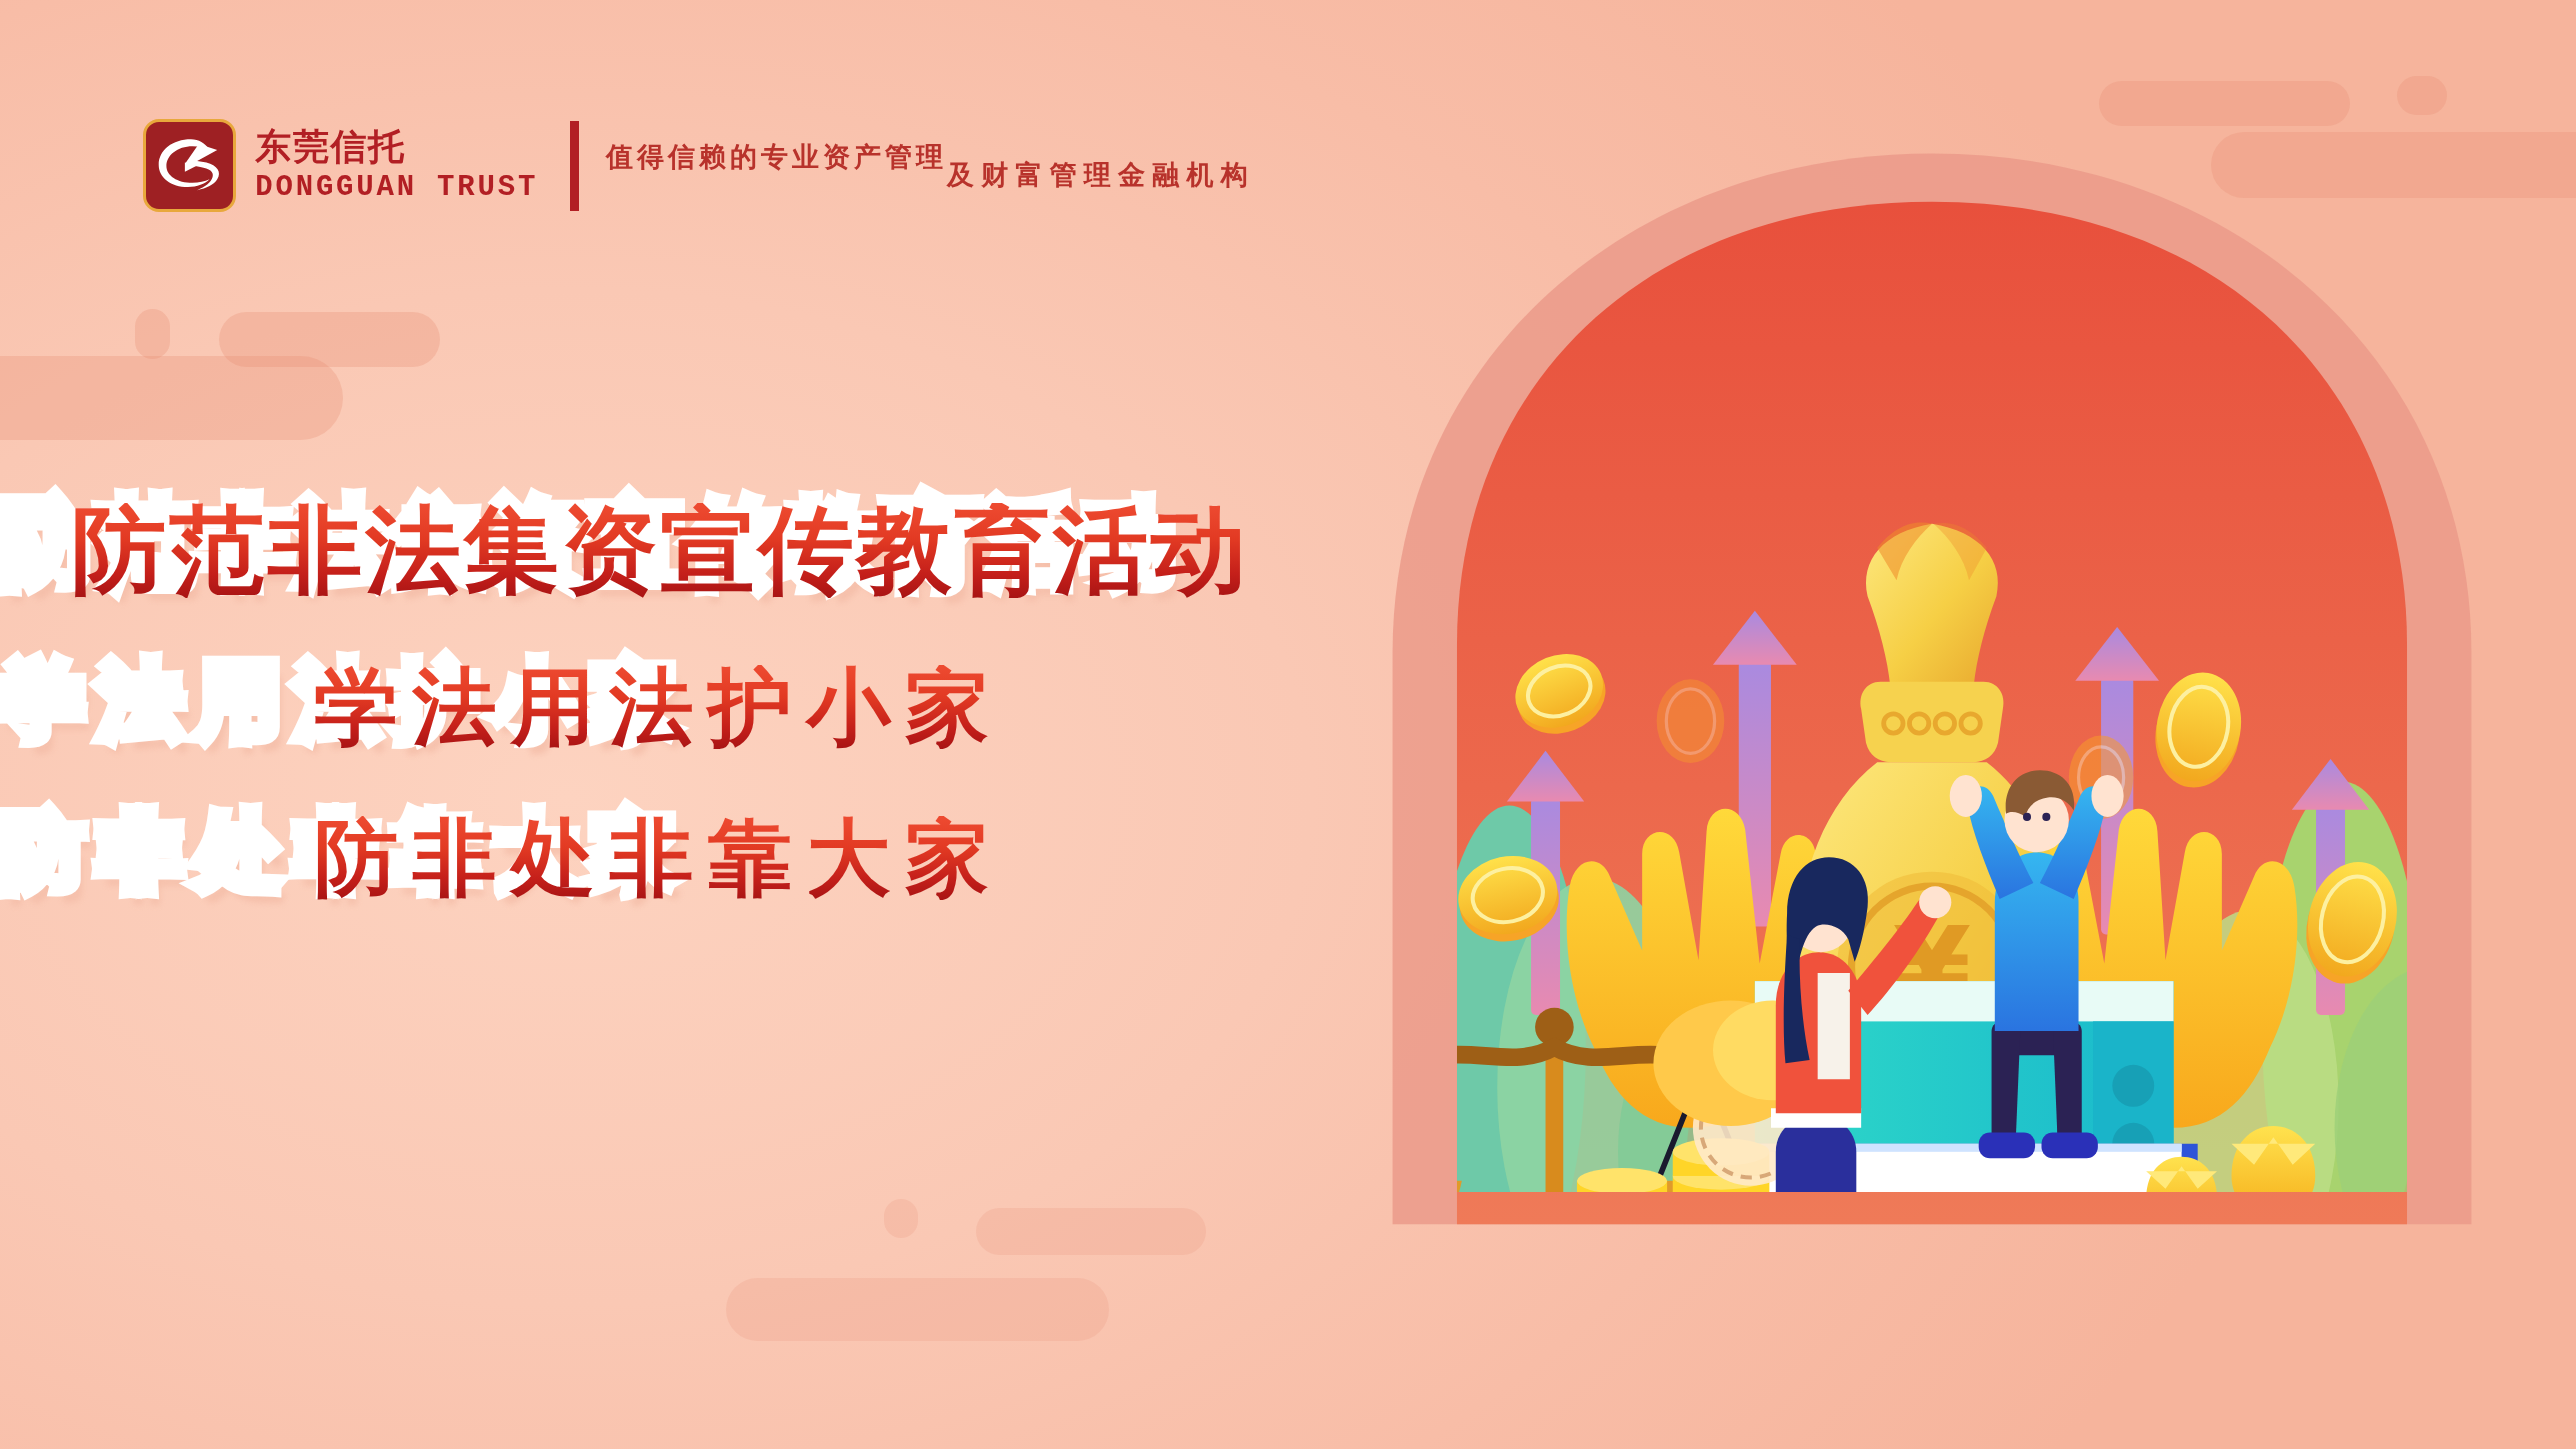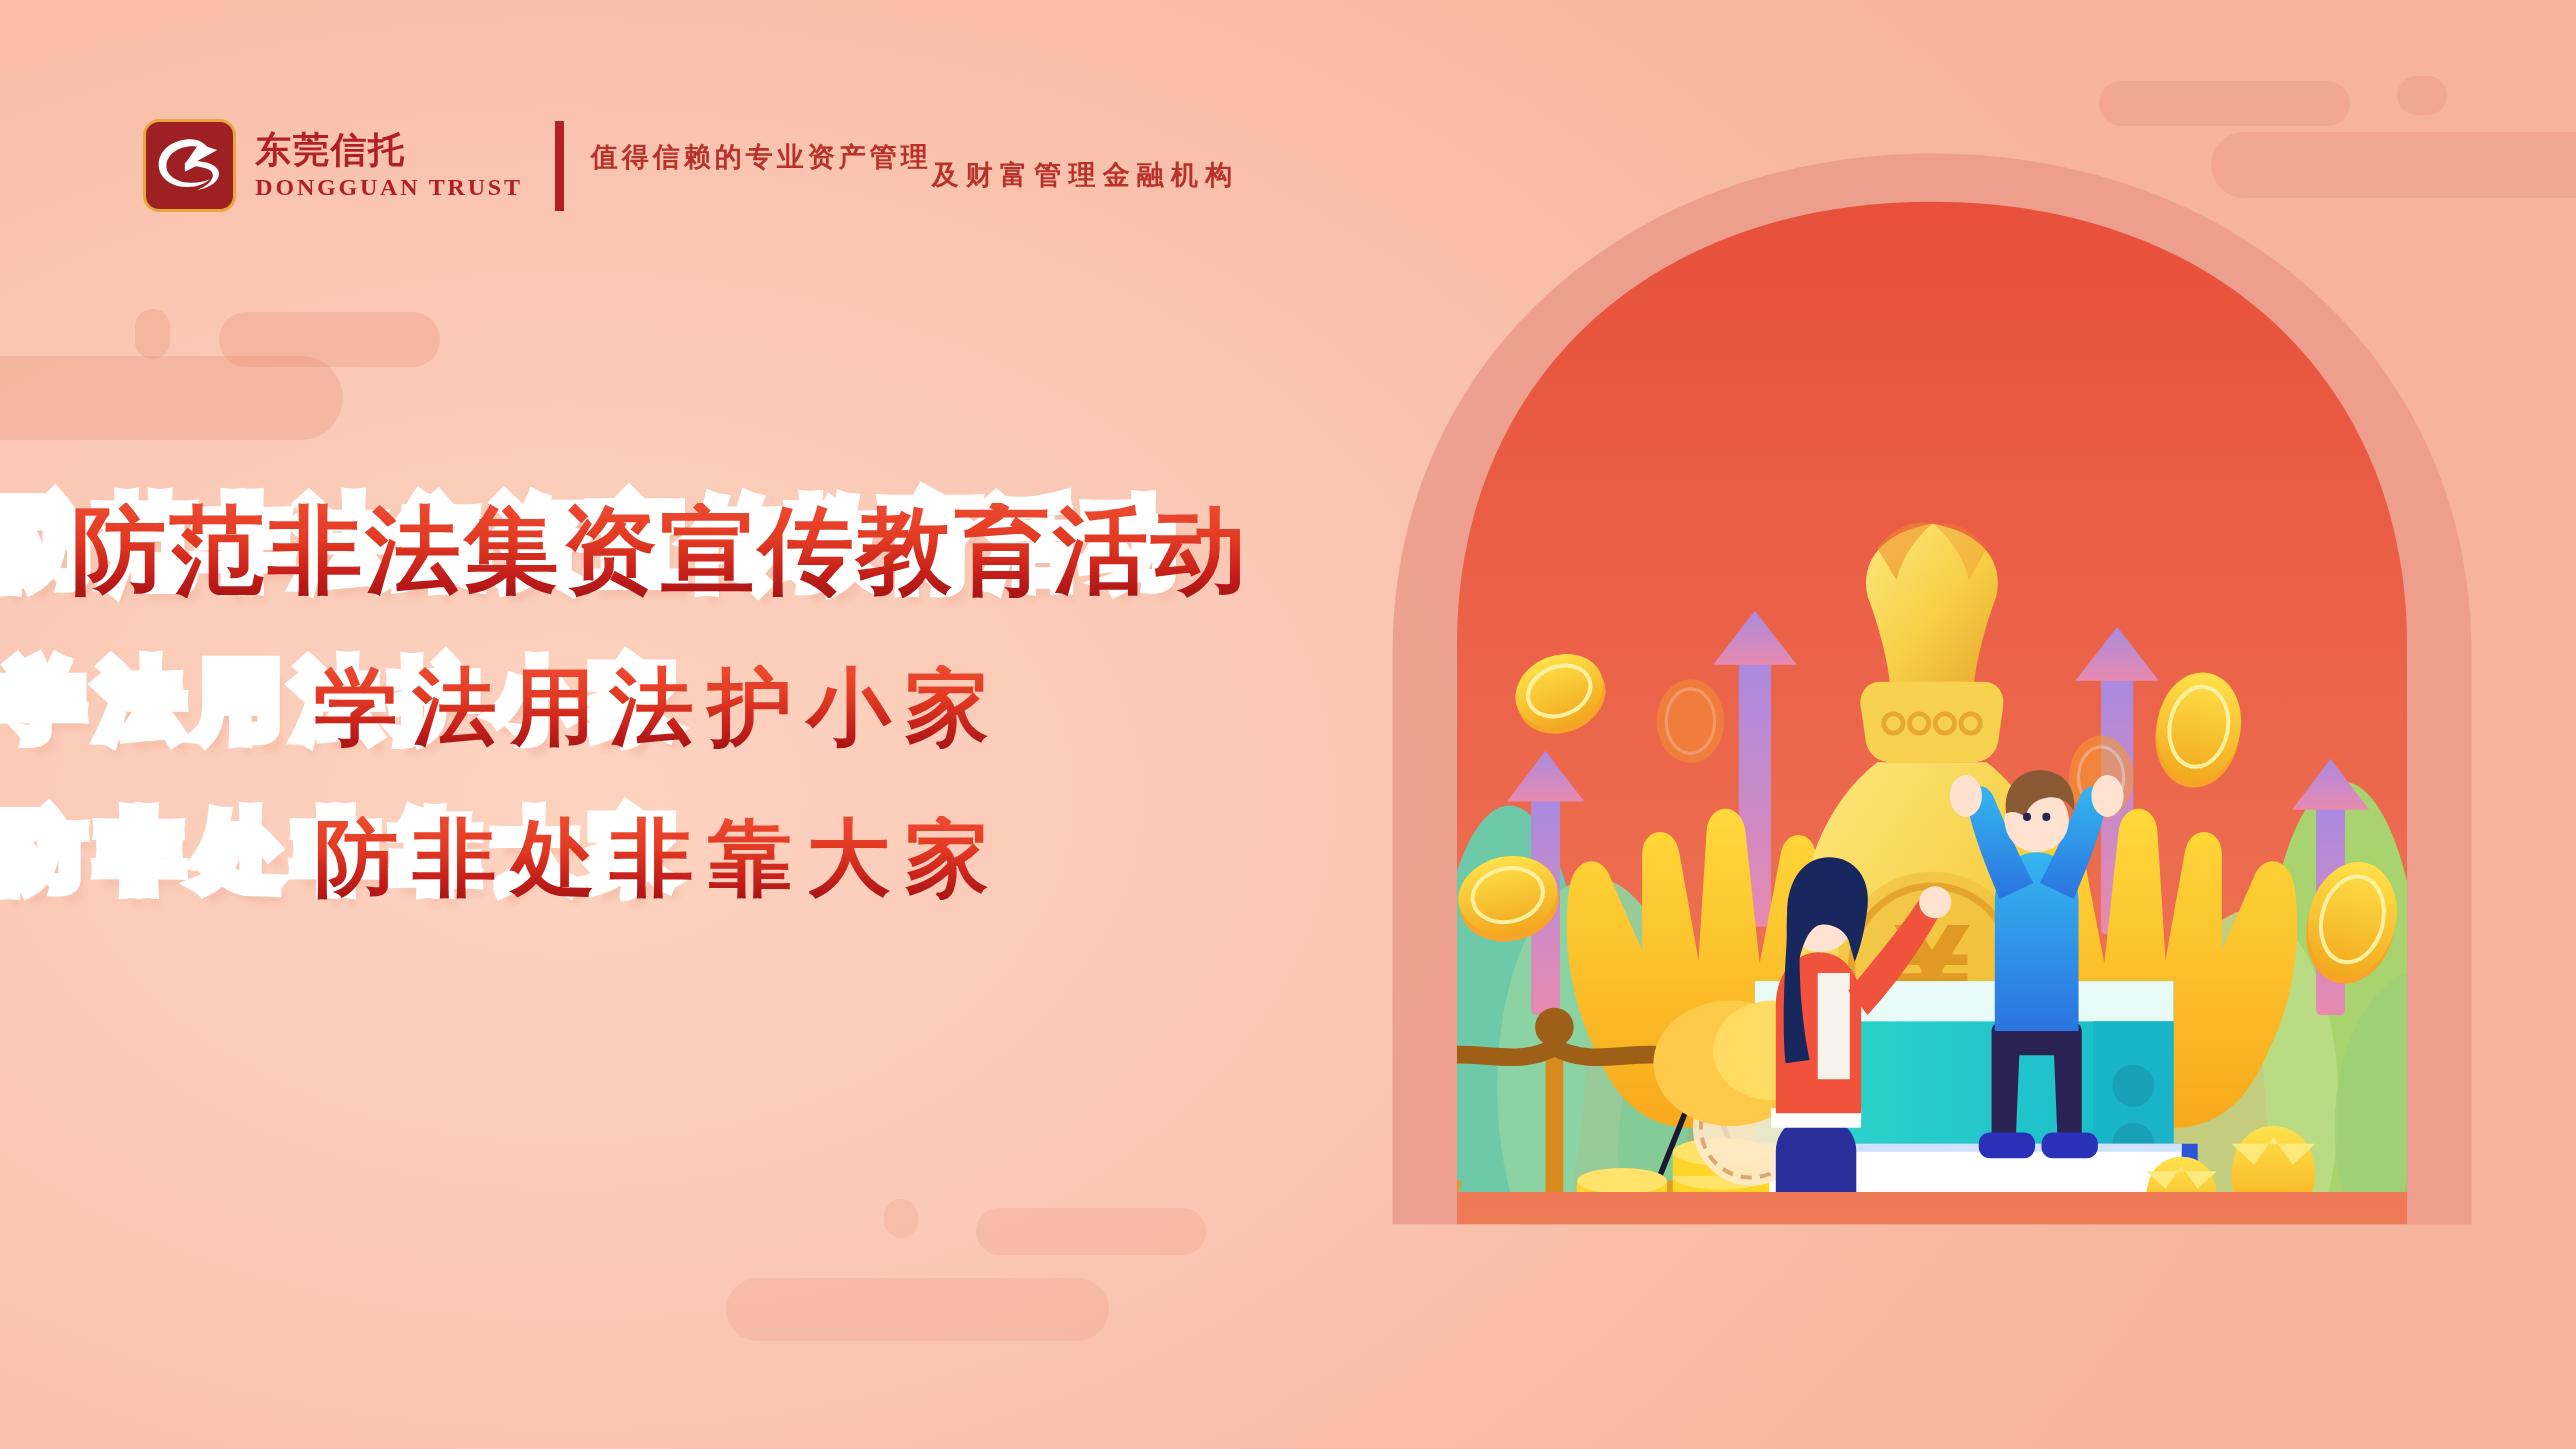--- a/index.html
+++ b/index.html
@@ -26,23 +26,23 @@
     background:#9e2023; border:3.2px solid #e8a83c;
     display:flex; align-items:center; justify-content:center; flex:none;
   }
   .logo-mark svg { width:77px; height:77px; display:block; }
   .logo-words { margin-left:19.3px; display:flex; flex-direction:column; justify-content:center; }
   .logo-cn {
     font-size:36px; font-weight:bold; color:#b21f24; line-height:1.0;
     letter-spacing:1.6px; font-family:"DejaVu Sans","Liberation Sans",sans-serif;
   }
   .logo-en {
-    font-size:24px; font-weight:bold; color:#b21f24; line-height:1.0;
+    font-size:29px; font-weight:bold; color:#b21f24; line-height:1.0;
     letter-spacing:2.8px; margin-top:7.2px;
-    font-family:Liberation Serif, serif;
+    font-family:Liberation Mono, monospace;
   }
   .divider-bar { width:8.9px; height:90px; background:#b21f24; margin:0 27px 0 32px; flex:none; }
   .tagline { display:flex; flex-direction:row; }
   .tag-line {
     font-size:27px; font-weight:bold; color:#b8322b; line-height:1.0;
     letter-spacing:4px; white-space:nowrap;
   }
   .tag-line + .tag-line { margin-top:18px; letter-spacing:7.2px; }
 
   

